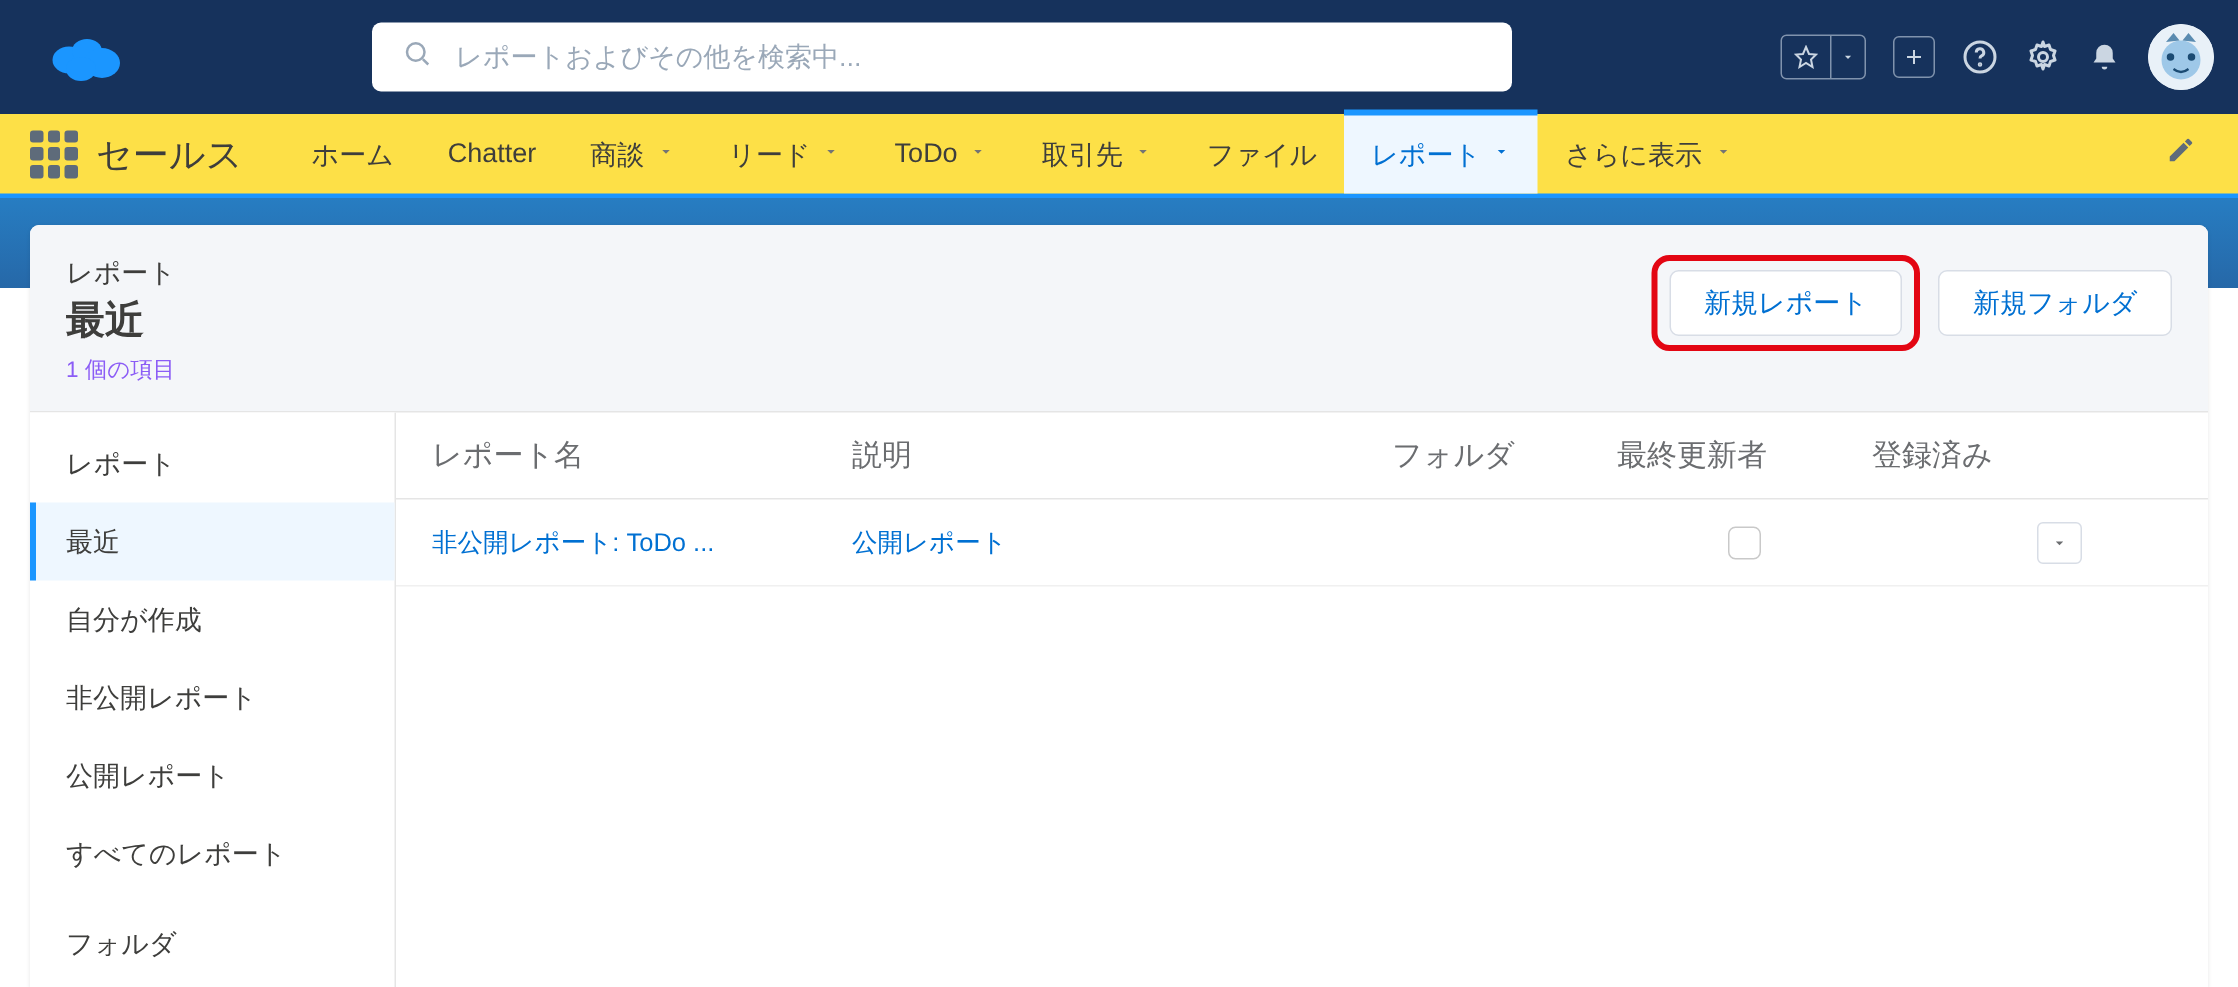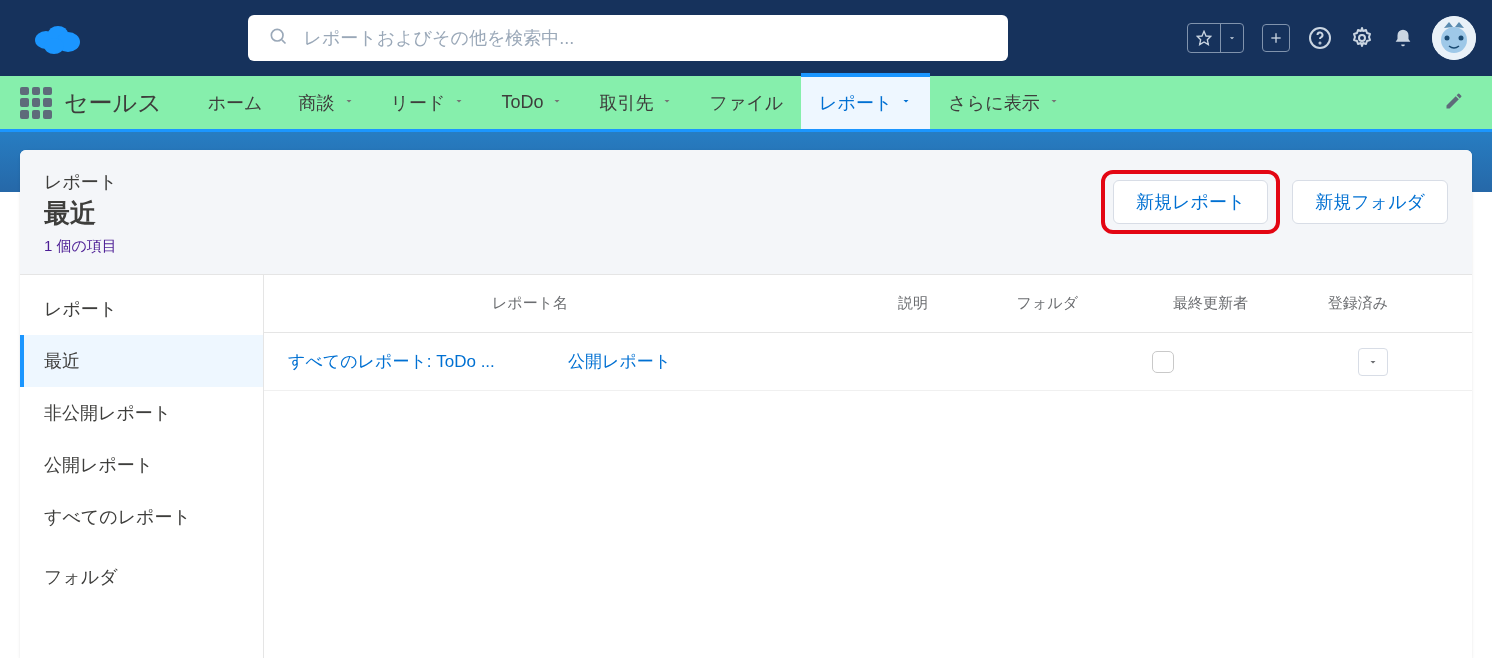--- a/index.html
+++ b/index.html
@@ -15,56 +15,56 @@
   .header-utils { display:flex; align-items:center; gap:18px; margin-left:12px; }
   .star-pill { display:flex; align-items:center; border:1px solid #8093ad; border-radius:4px; height:30px; color:#cbd6e2; }
   .star-pill .star-part { padding:0 8px; display:flex; align-items:center; justify-content:center; height:100%; }
   .star-pill .caret-part { border-left:1px solid #8093ad; padding:0 6px; height:100%; display:flex; align-items:center; }
   .util-icon { color:#cbd6e2; cursor:pointer; display:flex; align-items:center; }
   .plus-btn { width:28px; height:28px; border:1px solid #8093ad; border-radius:4px; display:flex; align-items:center; justify-content:center; color:#cbd6e2; font-size:18px; font-weight:bold; }
   .avatar { width:44px; height:44px; border-radius:50%; background:#e9f1f8; display:flex; align-items:center; justify-content:center; position:relative; overflow:hidden; }
   .avatar svg { width:44px; height:44px; }
 
   
-  .app-nav { background:#86efac; height:56px; display:flex; align-items:center; border-bottom:3px solid #1b96ff; padding:0 16px; }
+  .app-nav { background:#fde047; height:56px; display:flex; align-items:center; border-bottom:3px solid #1b96ff; padding:0 16px; }
   .app-launcher { width:32px; height:32px; margin:0 12px 0 4px; display:grid; grid-template-columns:repeat(3,1fr); grid-template-rows:repeat(3,1fr); gap:3px; cursor:pointer; }
   .app-launcher span { background:#5e6b7a; border-radius:2px; }
   .app-name { font-size:24px; color:#3e3e3c; margin-right:28px; }
   .nav-items { display:flex; height:100%; align-items:stretch; }
   .nav-item { display:flex; align-items:center; padding:0 18px; font-size:18px; color:#3e3e3c; cursor:pointer; gap:8px; position:relative; }
   .nav-item.active { background:#eef7ff; color:#0070d2; }
   .nav-item.active::before { content:""; position:absolute; top:-3px; left:0; right:0; height:4px; background:#1b96ff; }
   .nav-caret { font-size:12px; color:#747474; }
   .nav-item.active .nav-caret { color:#0070d2; }
   .edit-pencil { margin-left:auto; color:#5e6b7a; cursor:pointer; padding:0 12px; }
 
   
   .banner { height:60px; background: linear-gradient(#277dc2,#2668a8); position:relative; }
   .page-container { position:absolute; top:150px; left:20px; right:20px; bottom:0; background:#f4f6f9; border-radius:6px 6px 0 0; box-shadow:0 1px 3px rgba(0,0,0,0.1); display:flex; flex-direction:column; overflow:hidden; }
 
   
   .page-header { padding:20px 24px 18px 24px; display:flex; justify-content:space-between; align-items:flex-start; background:#f4f6f9; }
   .ph-left .ph-kicker { font-size:18px; color:#3e3e3c; }
   .ph-left .ph-title { font-size:26px; font-weight:700; color:#3e3e3c; margin-top:2px; }
-  .ph-left .ph-sub { font-size:15px; color:#4c1d95; margin-top:6px; }
+  .ph-left .ph-sub { font-size:15px; color:#8b5cf6; margin-top:6px; }
   .ph-actions { display:flex; gap:12px; align-items:center; }
   .btn { height:44px; padding:0 22px; border:1px solid #d8dde6; background:#fff; color:#0070d2; font-size:18px; border-radius:6px; display:flex; align-items:center; cursor:pointer; }
   .btn-highlight { border:4px solid #e30613; border-radius:12px; padding:6px 8px; display:inline-flex;justify-content:center; }
 
   
   .body-split { display:flex; flex:1; border-top:1px solid #e5e5e5; background:#fff; min-height:0; }
   .sidebar { width:248px; border-right:1px solid #e5e5e5; background:#fff; padding-top:8px; }
   .side-item { padding:14px 24px; font-size:18px; color:#3e3e3c; cursor:pointer; }
   .side-item.active { background:#eef7ff; border-left:4px solid #1b96ff; padding-left:20px; }
   .side-gap { height:8px; }
 
   
   .table-area { flex:1; display:flex; flex-direction:column; }
   .thead, .trow { display:grid; grid-template-columns: 280px 360px 150px 170px 140px 60px; align-items:center; padding:0 24px; }
-  .thead { height:58px; color:#6b6d70; font-size:15px; border-bottom:1px solid #e5e5e5;text-align:right; }
+  .thead { height:58px; color:#6b6d70; font-size:20px; border-bottom:1px solid #e5e5e5; }
   .trow { height:58px; font-size:17px; border-bottom:1px solid #f0f0f0; }
   .trow .link { color:#0070d2; cursor:pointer; white-space:nowrap; overflow:hidden; text-overflow:ellipsis; }
   .trow .plain { color:#3e3e3c; white-space:nowrap; overflow:hidden; text-overflow:ellipsis; }
   .chk { width:22px; height:22px; border:1px solid #c9c9c9; border-radius:5px; background:#fff; display:inline-block; }
   .row-menu { width:30px; height:28px; border:1px solid #d8dde6; border-radius:4px; display:flex; align-items:center; justify-content:center; color:#6b6d70; background:#fff; cursor:pointer; }
   .cell-right { display:flex; justify-content:flex-end; }
   .cell-center { display:flex; justify-content:center; }
 
 </style>
 </head>
@@ -152,20 +152,23 @@
       <span></span>
       <span></span>
       <span></span>
   </div>
   <div class="app-name">セールス</div>
   <div class="nav-items" id="nav-items">
       <div class="nav-item">
         <span>ホーム</span>
       </div>
       <div class="nav-item">
+        <span>Chatter</span>
+      </div>
+      <div class="nav-item">
         <span>商談</span>
         <span class="nav-caret"><svg width="12" height="12" viewBox="0 0 24 24" fill="currentColor">
             <path d="M7 10l5 5 5-5z"></path>
           </svg></span>
       </div>
       <div class="nav-item">
         <span>リード</span>
         <span class="nav-caret"><svg width="12" height="12" viewBox="0 0 24 24" fill="currentColor">
             <path d="M7 10l5 5 5-5z"></path>
           </svg></span>
@@ -219,38 +222,39 @@
         <button class="btn">新規レポート</button>
       </span>
       <button class="btn">新規フォルダ</button>
     </div>
   </div>
 
   <div class="body-split">
     <div class="sidebar" id="sidebar">
         <div class="side-item">レポート</div>
         <div class="side-item active">最近</div>
+        <div class="side-item">自分が作成</div>
         <div class="side-item">非公開レポート</div>
         <div class="side-item">公開レポート</div>
         <div class="side-item">すべてのレポート</div>
         <div class="side-gap"></div>
         <div class="side-item">フォルダ</div>
       </div>
     <div class="table-area">
       <div class="thead">
         <div>レポート名</div>
         <div>説明</div>
         <div>フォルダ</div>
         <div>最終更新者</div>
         <div>登録済み</div>
         <div></div>
       </div>
       <div id="tbody">
           <div class="trow">
-            <div class="link">すべてのレポート: ToDo ...</div>
+            <div class="link">非公開レポート: ToDo ...</div>
             <div class="link">公開レポート</div>
             <div class="plain"></div>
             <div class="cell-center">
               <span class="chk"></span>
             </div>
             <div class="cell-right">
               <div class="row-menu">
                 <svg width="12" height="12" viewBox="0 0 24 24" fill="currentColor">
                   <path d="M7 10l5 5 5-5z"></path>
                 </svg>

